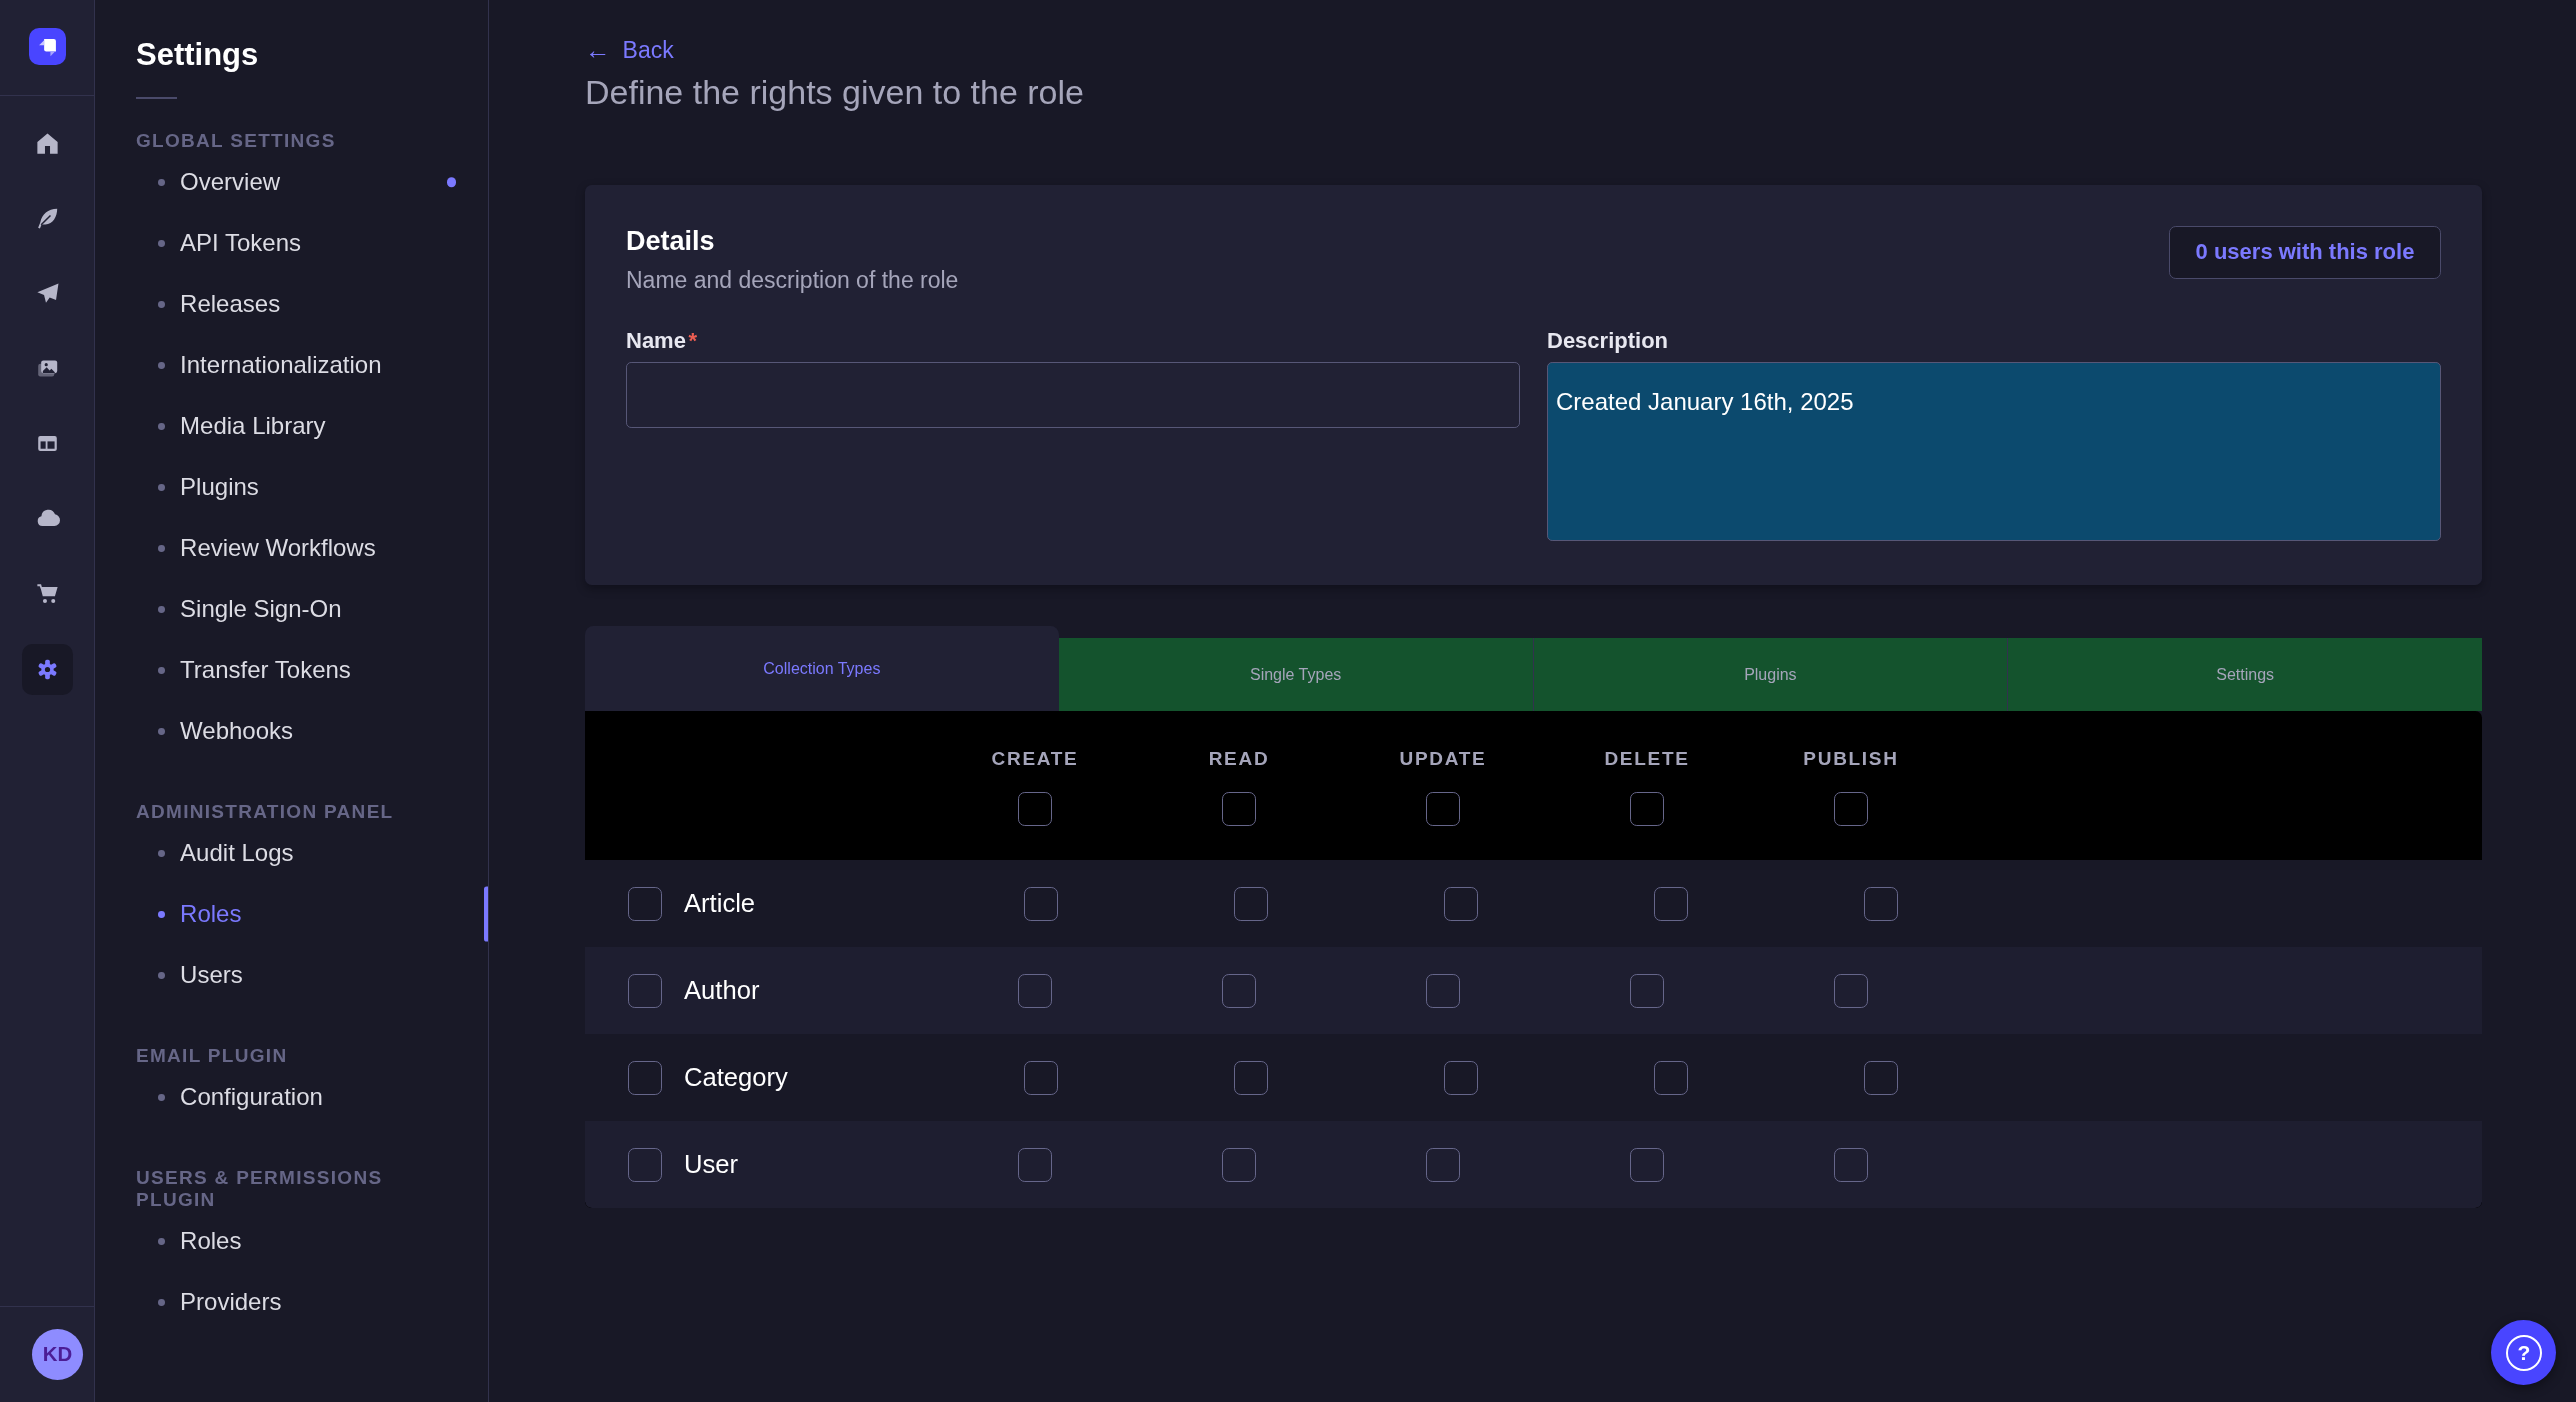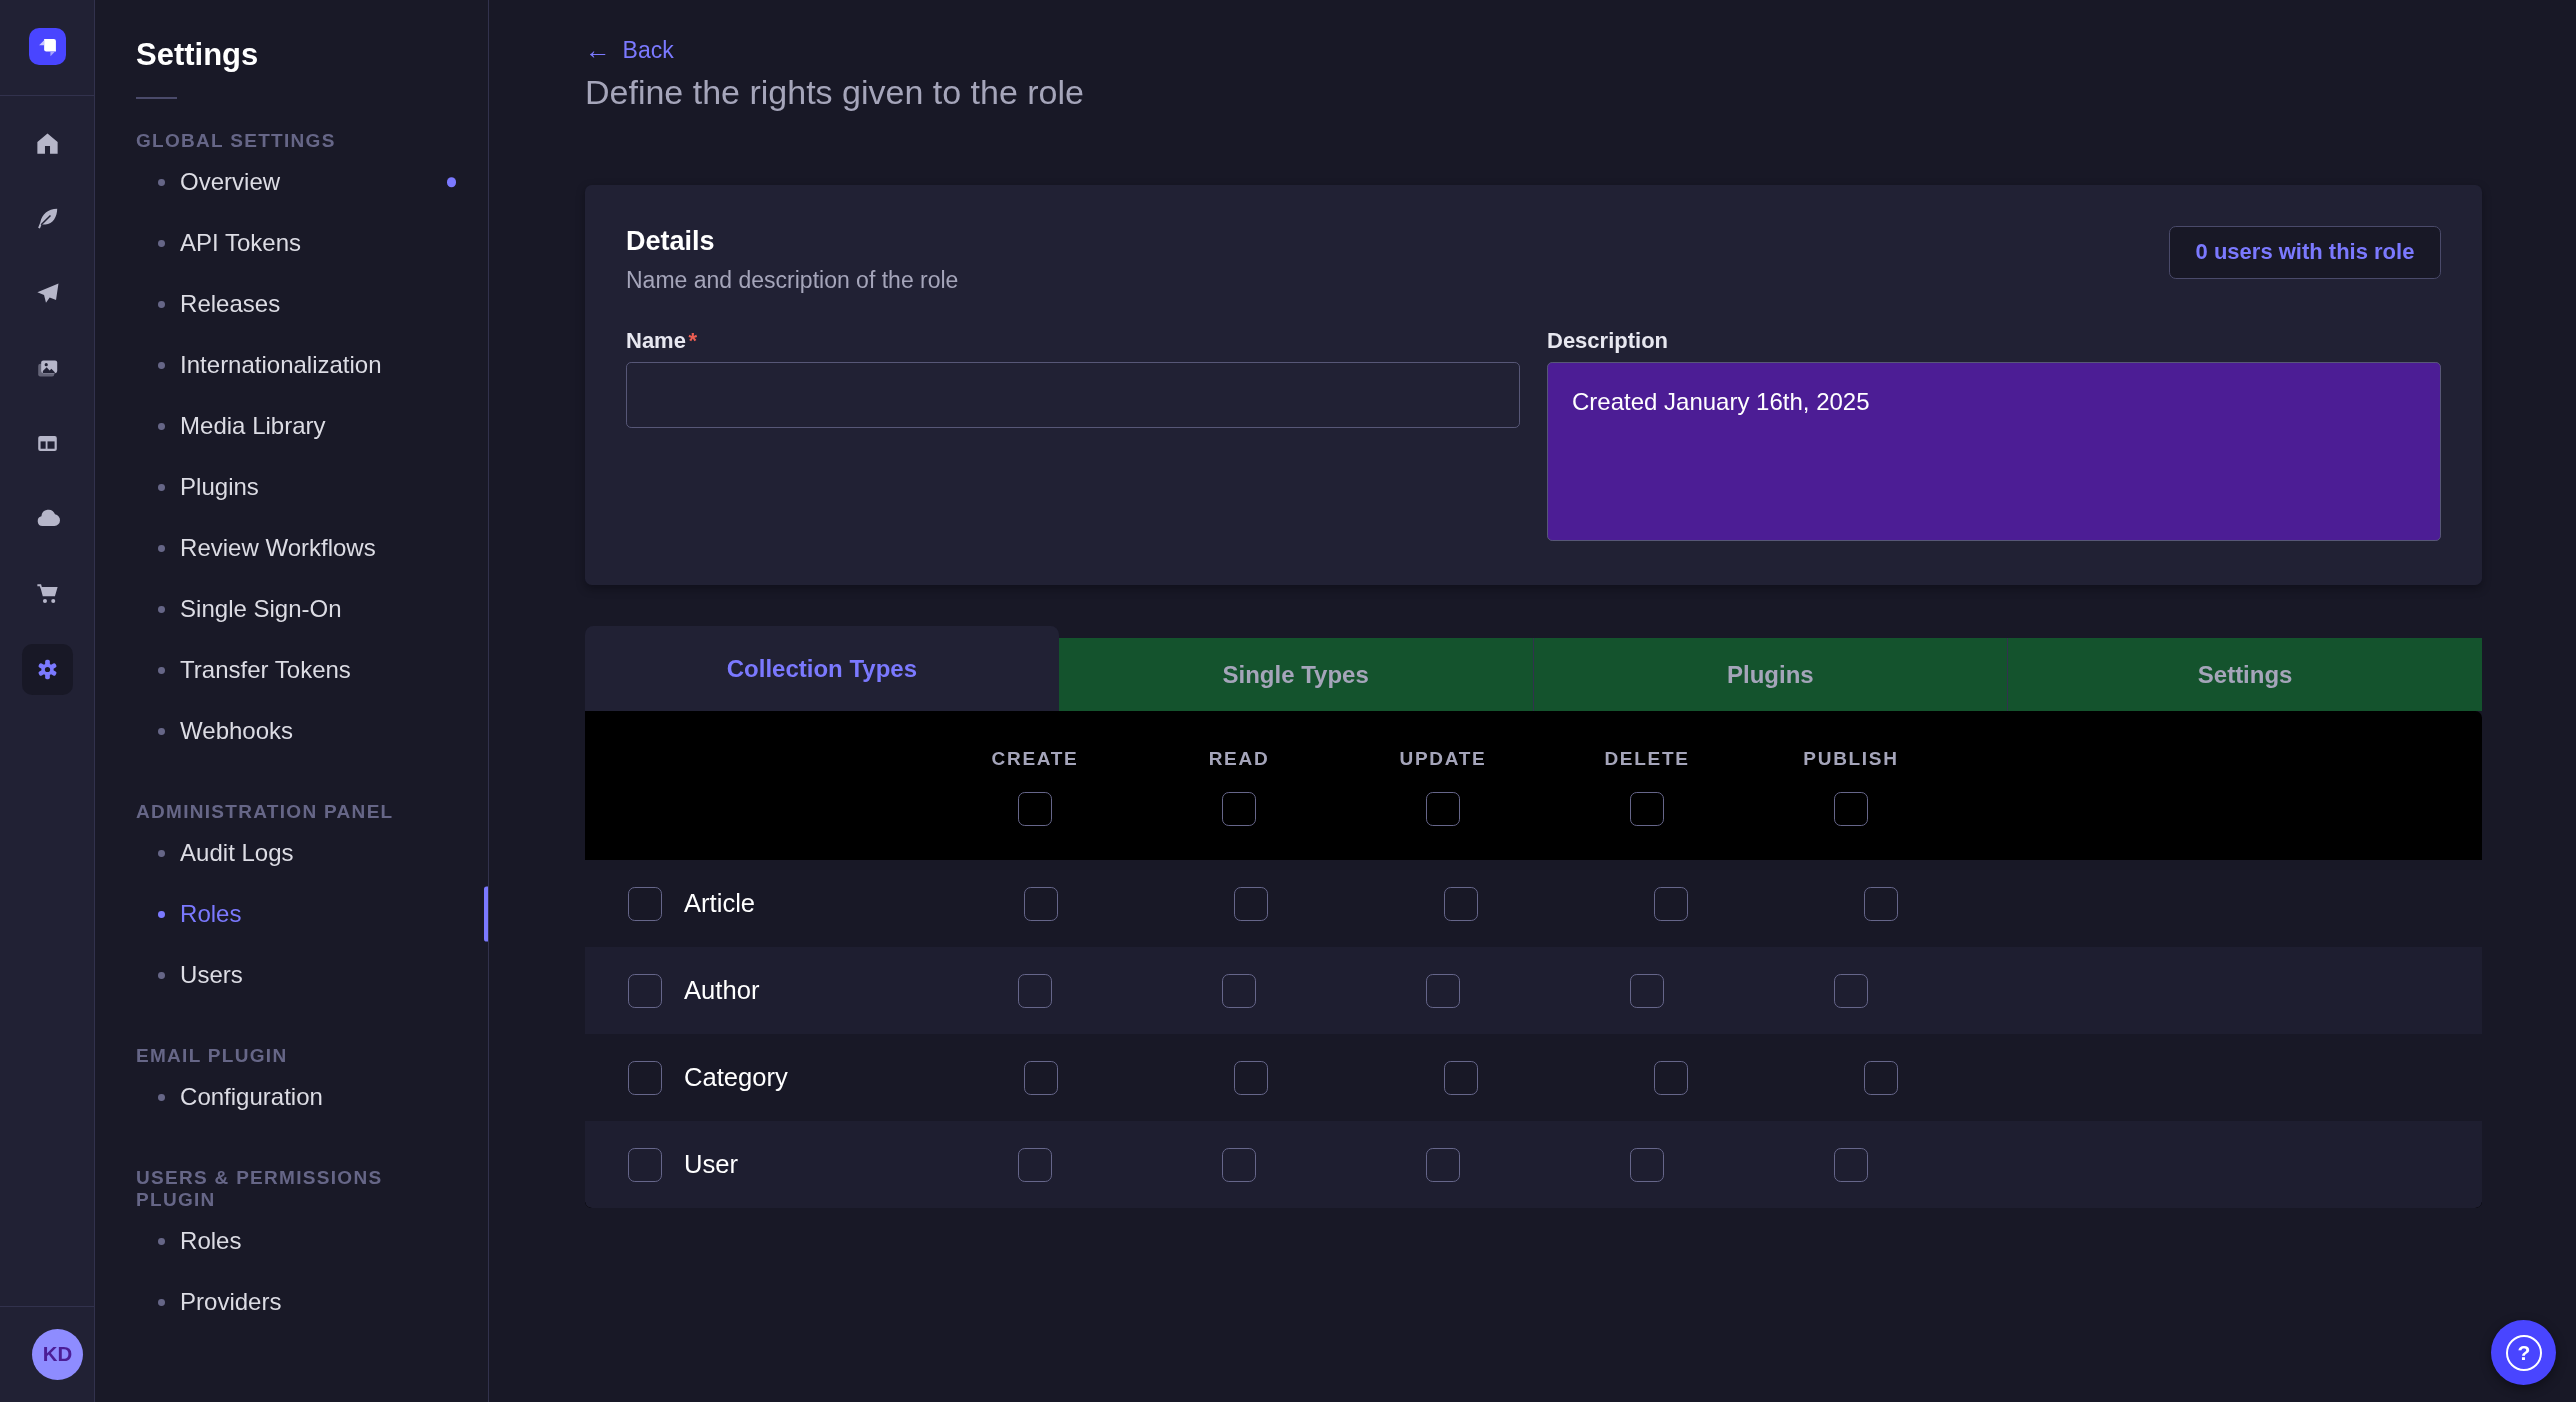--- a/index.html
+++ b/index.html
@@ -92,28 +92,28 @@
   }
   .fields { margin-top:34px; display:grid; grid-template-columns:1fr 1fr; gap:27px; }
   .field-label { font-size:22px; font-weight:600; color:#e7e7f0; }
   .req { color:#ee5e52; margin-left:2.6px; }
   .text-input {
     margin-top:8.5px; width:100%; height:66px; background:#212134;
     border:0.9px solid #575777; border-radius:5.1px; padding:0 24px;
     font-size:24px; color:#fff; font-family:inherit; outline:none;
   }
   .text-area {
-    margin-top:8.5px; width:100%; height:179px; background:#4c1d95;
-    border:0.9px solid #575777; border-radius:5.1px; padding:22px 24px;
+    margin-top:8.5px; width:100%; height:179px; background:#0c4a6e;
+    border:0.9px solid #575777; border-radius:5.1px; padding:22px 8px;
     font-size:24px; line-height:1.45; color:#fff; font-family:inherit; resize:none; outline:none;
   }
 
   
   .tabs { margin-top:41px; display:flex; height:85px; }
-  .tab { flex:1; display:flex; align-items:center; justify-content:center; font-size:24px; font-weight:700; cursor:pointer; }
+  .tab { flex:1; display:flex; align-items:center; justify-content:center; font-size:16px; font-weight:400; cursor:pointer; }
   .tab.active { background:#212134; color:#7b79ff; border-radius:8.5px 8.5px 0 0; }
   .tab.inactive { margin-top:12px; background:#14532d; color:#a5a5ba; }
   .tab.inactive + .tab.inactive { border-left:0.9px solid #32324d; }
 
   .panel { background:#000000; border-radius:0 6.8px 6.8px 6.8px; overflow:hidden; }
   .grid-cols { display:grid; grid-template-columns:348px 204px 204px 204px 204px 204px 1fr; }
   .thead { padding-top:37px; padding-bottom:34px; }
   .col-label {
     font-size:19px; font-weight:600; letter-spacing:1.7px; color:#a5a5ba;
     text-align:center; text-transform:uppercase;

